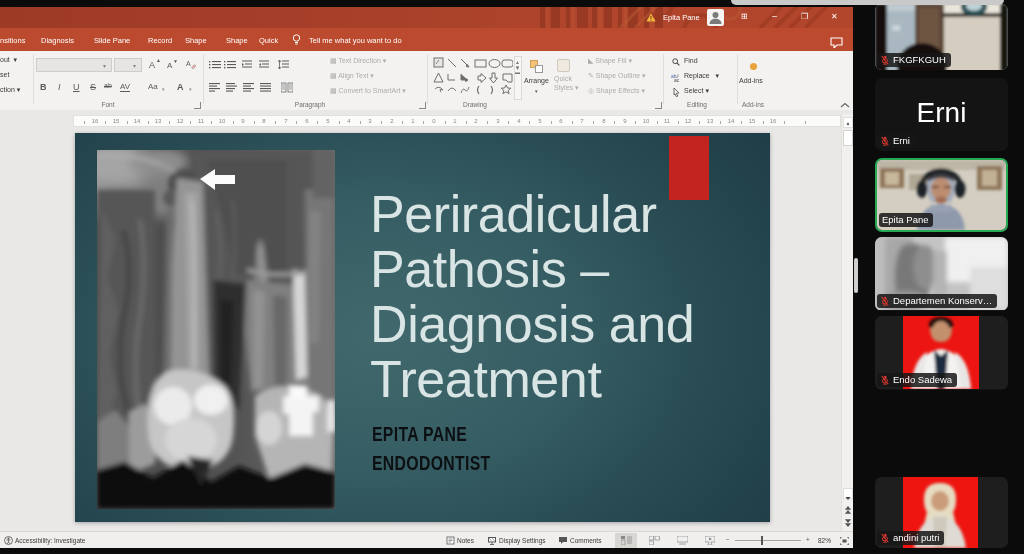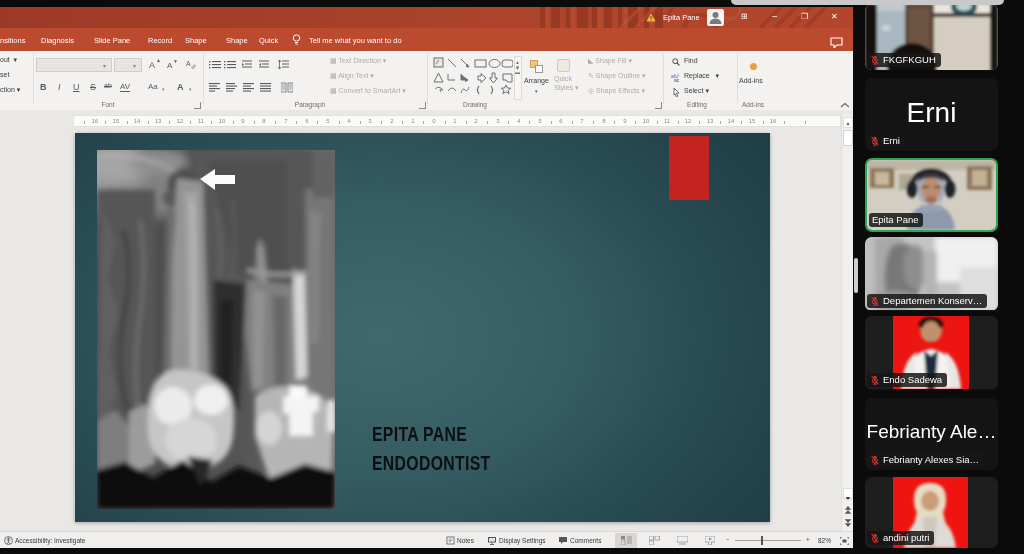--- a/index.html
+++ b/index.html
@@ -37,21 +37,21 @@
 #title-text { left:295px; top:54px; color:#d9e5e4; font-size:52px; line-height:55px; letter-spacing:-0.4px; }
 #subtitle { left:297px; top:287px; color:#0c1012; font-size:20px; line-height:28.5px; font-weight:bold; letter-spacing:0.4px; transform:scaleX(0.79); transform-origin:0 0; }
 
 #vscroll { left:841px; top:4px; width:12px; height:417px; background:#f1f0ef; border-left:1px solid #e2e0dc; }
 #vscroll div { position:absolute; left:1px; width:10px; text-align:center; color:#555; }
 
 #statusbar { left:0; top:524px; width:853px; height:17px; background:#f0efee; border-top:1px solid #dad8d5; font-size:6.5px; color:#3a3a3a; }
 #statusbar span { top:5px; white-space:nowrap; }
 
 #sidebar { left:853px; top:0; width:171px; height:554px; background:#0b0b0b; }
-.tile { left:12px; width:133px; background:#141414; border-radius:7px; overflow:hidden; }
+.tile { left:22px; width:133px; background:#141414; border-radius:7px; overflow:hidden; }
 .namelabel { position:absolute; left:2px; bottom:3px; height:14px; background:rgba(22,22,22,0.85); border-radius:3px; color:#fff; font-size:9.5px; line-height:14px; padding:0 5px 0 3px; white-space:nowrap; }
 .micico { display:inline-block; width:10px; height:10px; vertical-align:-2px; margin-right:3px; }
 .ctext { position:absolute; left:0; right:0; text-align:center; color:#fff; white-space:nowrap; }
 #whitepill { left:731px; top:0; width:273px; height:5px; background:#c9c9c9; border-radius:0 0 7px 7px; }
 </style>
 </head>
 <body>
 <div id="stage">
 
 <div id="ppt">
@@ -447,20 +447,21 @@
 </g>
 
 <g filter="url(#xb)">
  <path d="M186 246 h36 v16 h-6 v24 h-24 v-22 h-6z" fill="#f4f4f4"></path>
  <rect x="192" y="236" width="18" height="12" fill="#fafafa"></rect>
  <rect x="230" y="250" width="8" height="32" fill="#e8e8e8"></rect>
 </g>
 <path d="M103 29 l15 -10 v6 h20 v9 h-20 v6 z" fill="#fcfcfc"></path>
 </svg></div>
       <div id="redrect"></div>
+      <div id="title-text">Periradicular<br>Pathosis –<br>Diagnosis and<br>Treatment</div>
       <div id="subtitle">EPITA PANE<br>ENDODONTIST</div>
     </div>
     <div id="vscroll">
       <div style="top:3px;height:11px;background:#fff;border:1px solid #e0deda;font-size:5px;line-height:10px">▲</div>
       <div style="top:16px;height:16px;background:#fff;border:1px solid #d5d3cf"></div>
       <div style="top:374px;height:11px;background:#fff;border:1px solid #e0deda"><svg width="8" height="9" viewBox="0 0 8 9" style="margin-top:2px">
               <path d="M1.5 3l2.5 3 2.5-3z" fill="#444"></path>
             </svg></div>
       <div style="top:388px;height:10px"><svg width="8" height="10" viewBox="0 0 8 10">
               <path d="M4 0L0.8 3.8h6.4z" fill="#555"></path>
@@ -654,33 +655,20 @@
             <g fill="#e03a30">
               <rect x="4.2" y="1" width="3.6" height="6" rx="1.8"></rect>
               <path d="M2.5 5.5v1a3.5 3.5 0 0 0 7 0v-1h-1v1a2.5 2.5 0 0 1-5 0v-1z"></path>
               <rect x="5.5" y="9" width="1" height="2"></rect>
               <rect x="3.8" y="10.6" width="4.4" height="0.9"></rect>
             </g>
             <path d="M2 1l8 10" stroke="#e03a30" stroke-width="1.3"></path>
             <path d="M2.8 0.4l8 10" stroke="#181818" stroke-width="0.8"></path>
           </svg>Endo Sadewa</div>
   </div>
-  <div class="tile" style="top:398px;height:72px">
-    <div class="ctext" style="top:23px;font-size:19px">Febrianty Ale…</div>
-    <div class="namelabel"><svg class="micico" viewBox="0 0 12 12">
-            <g fill="#e03a30">
-              <rect x="4.2" y="1" width="3.6" height="6" rx="1.8"></rect>
-              <path d="M2.5 5.5v1a3.5 3.5 0 0 0 7 0v-1h-1v1a2.5 2.5 0 0 1-5 0v-1z"></path>
-              <rect x="5.5" y="9" width="1" height="2"></rect>
-              <rect x="3.8" y="10.6" width="4.4" height="0.9"></rect>
-            </g>
-            <path d="M2 1l8 10" stroke="#e03a30" stroke-width="1.3"></path>
-            <path d="M2.8 0.4l8 10" stroke="#181818" stroke-width="0.8"></path>
-          </svg>Febrianty Alexes Sia…</div>
-  </div>
   <div class="tile" style="top:477px;height:71px"><svg width="133" height="71" viewBox="0 0 133 71" preserveAspectRatio="none">
 <defs>
             <filter id="f7" x="-20%" y="-20%" width="140%" height="140%">
               <feGaussianBlur stdDeviation="1.4"></feGaussianBlur>
             </filter>
           </defs>
 <rect width="133" height="71" fill="#1f1e1e"></rect>
 <rect x="28" y="0" width="75" height="71" fill="#ee1410"></rect>
 <g filter="url(#f7)">
 <path d="M65 6 q-16 0 -16 16 q0 9 3 13 l-5 22 h36 l-5 -22 q3 -4 3 -13 q0 -16 -16 -16z" fill="#e6dcc2"></path>

